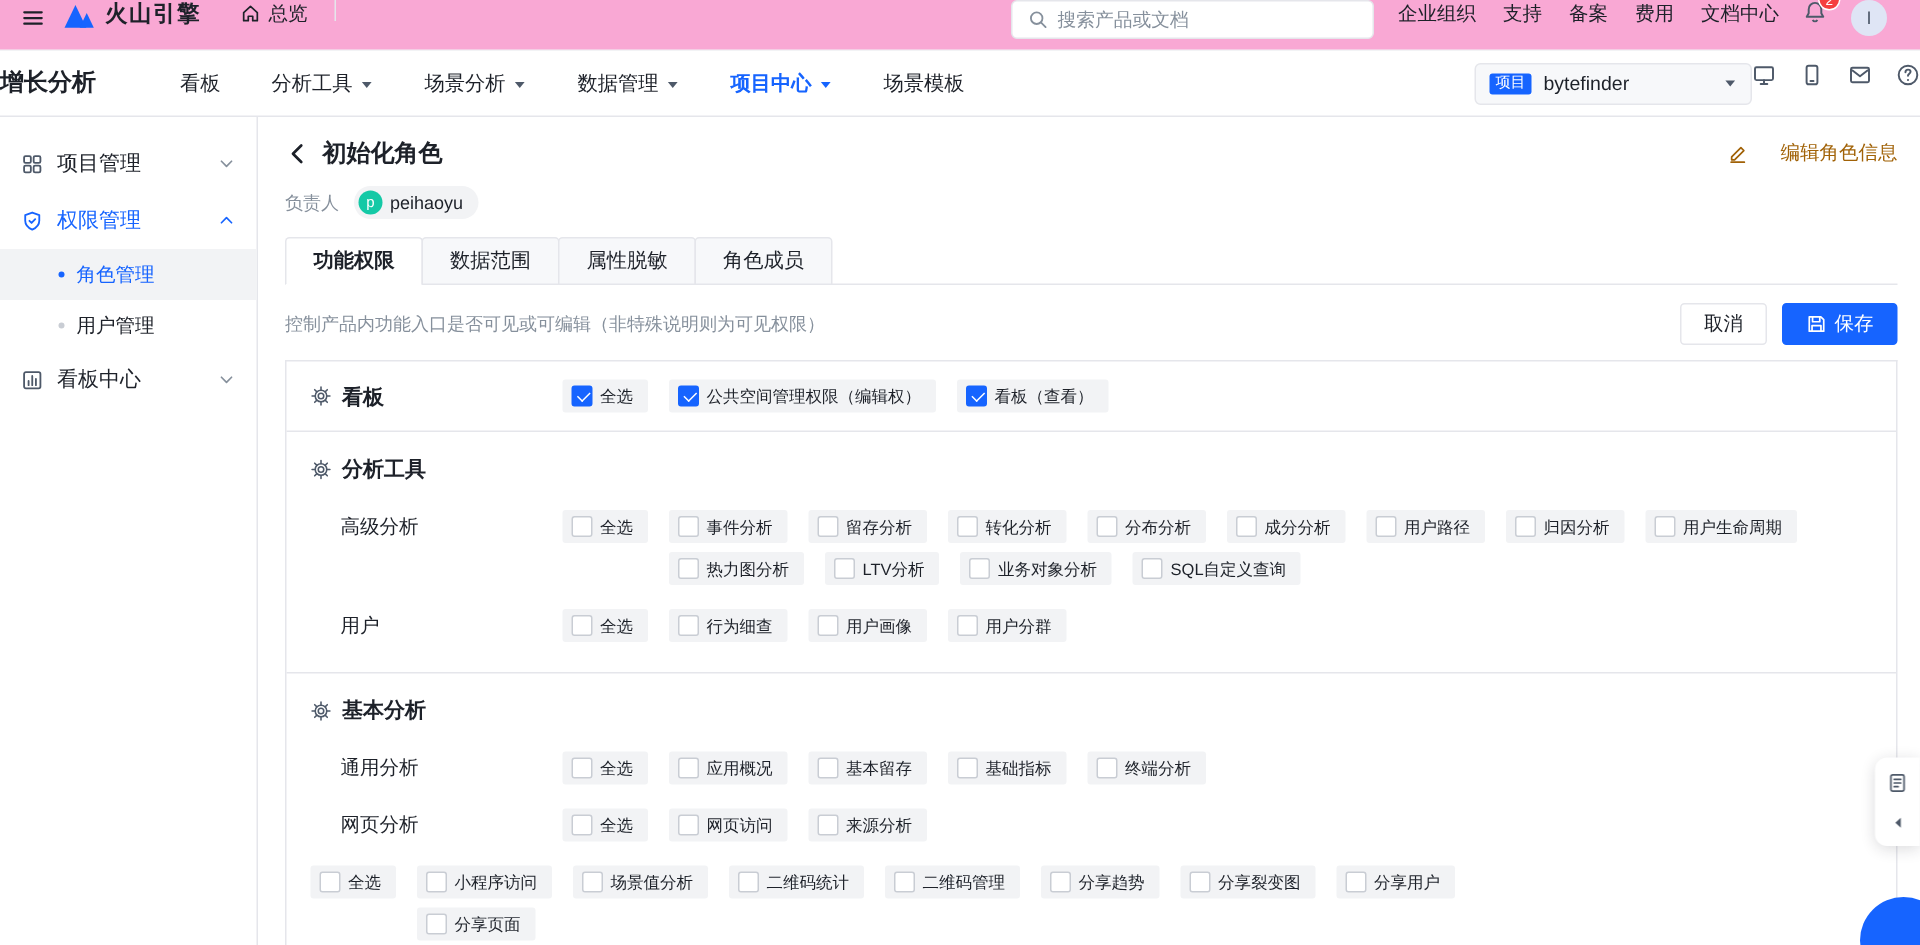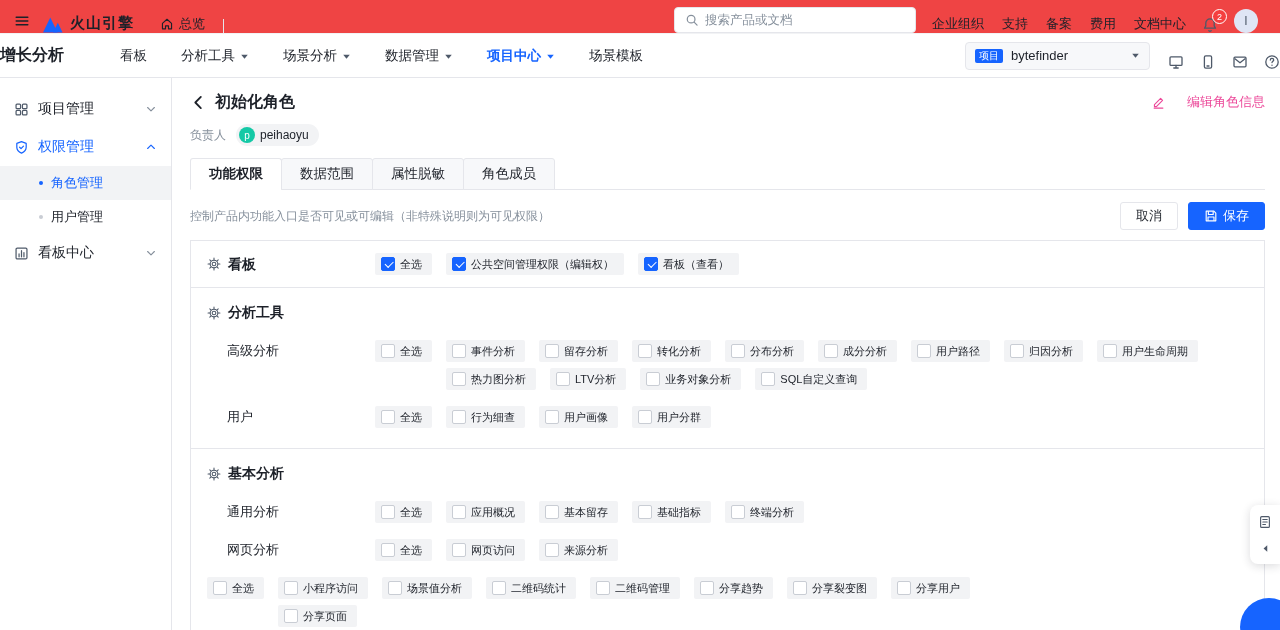--- a/index.html
+++ b/index.html
@@ -1,21 +1,21 @@
 <!DOCTYPE html>
 <html><head>
 <meta charset="utf-8">
 <style>
   *{margin:0;padding:0;box-sizing:border-box}
   html,body{width:1280px;height:630px;overflow:hidden}
   body{font-family:"Liberation Sans","DejaVu Sans",sans-serif;font-size:13px;color:#1D2129;background:#fff}
   svg{display:block}
 
   
-  .topbar{height:34px;display:flex;align-items:flex-end;padding:0 22px 0 10px;background:#ef4444;border-bottom:1px solid #F2F3F5}
+  .topbar{height:34px;display:flex;align-items:flex-start;padding:0 22px 0 10px;background:#f9a8d4;border-bottom:1px solid #F2F3F5}
   .icon-btn{background:none;border:none;color:#1D2129;display:flex;align-items:center;padding:4px;cursor:pointer}
   .logo{display:flex;align-items:center;gap:6px;margin-left:8px;cursor:pointer}
   .logo-text{font-size:15px;font-weight:bold;letter-spacing:1px}
   .overview{display:flex;align-items:center;gap:5px;margin-left:26px;cursor:pointer}
   .vdiv{width:1px;height:14px;background:#E5E6EB;margin-left:18px}
   .search{margin-left:auto;display:flex;align-items:center;gap:6px;width:242px;height:26px;border:1px solid #E5E6EB;border-radius:4px;padding:0 10px;color:#86909C;background:#fff}
   .search input{border:none;outline:none;flex:1;min-width:0;font-size:12.5px;color:#1D2129;background:transparent;font-family:inherit}
   .search input::placeholder{color:#86909C}
   .top-links{display:flex;gap:18px;margin-left:16px;font-size:13px}
   .top-link{cursor:pointer;white-space:nowrap}
@@ -24,21 +24,21 @@
   .avatar{width:24px;height:24px;border-radius:50%;background:#DFE5F5;margin-left:16px;display:flex;align-items:center;justify-content:center;font-size:12px;color:#4E5969;cursor:pointer;flex:none}
 
   
   .navbar{height:44px;display:flex;align-items:center;padding:0 0;border-bottom:1px solid #E5E6EB;background:#fff}
   .product{font-size:16px;font-weight:bold;margin-right:56px}
   .nav-menus{display:flex;gap:34px;align-items:center}
   .nav-item{display:flex;align-items:center;gap:5px;font-size:13.5px;color:#1D2129;cursor:pointer;white-space:nowrap}
   .nav-item .caret{color:#4E5969;display:flex;margin-top:2px}
   .nav-item.active{color:#1664FF;font-weight:bold}
   .nav-item.active .caret{color:#1664FF}
-  .nav-right{margin-left:auto;display:flex;align-items:flex-end;gap:18px}
+  .nav-right{margin-left:auto;display:flex;align-items:flex-start;gap:0}
   .proj-select{width:185px;height:28px;background:#F7F8FA;border:1px solid #E5E6EB;border-radius:4px;display:flex;align-items:center;gap:8px;padding:0 9px;cursor:pointer}
   .proj-badge{background:#1664FF;color:#fff;font-size:10px;padding:2px 4px;border-radius:2px;line-height:1;flex:none}
   .proj-name{font-size:13px;flex:1}
   .proj-select .caret{color:#4E5969;display:flex}
   .nav-icons{display:flex;gap:16px;color:#4E5969;align-items:center}
   .nav-icons .nicon{display:flex;cursor:pointer}
 
   
   .layout{display:flex;height:552px}
   .sidebar{width:172px;flex:none;border-right:1px solid #E5E6EB;padding-top:12px;background:#fff}
@@ -50,21 +50,21 @@
   .side-sub{height:34px;display:flex;align-items:center;gap:8px;padding-left:39px;font-size:13px;color:#1D2129;cursor:pointer}
   .side-sub .dot{width:4px;height:4px;border-radius:50%;background:#C9CDD4;flex:none}
   .side-sub.active{background:#F2F3F5;color:#1664FF;font-weight:500}
   .side-sub.active .dot{background:#1664FF}
 
   
   .main{flex:1;min-width:0;padding:12px 15px 0 18px;background:#fff;overflow:hidden}
   .page-header{display:flex;align-items:center;gap:8px;height:24px}
   .back{background:none;border:none;display:flex;cursor:pointer;color:#1D2129;padding:0}
   .page-title{font-size:16px;font-weight:bold}
-  .edit-link{margin-left:auto;color:#ec4899;font-size:13px;font-weight:500;display:flex;align-items:center;gap:22px;cursor:pointer}
+  .edit-link{margin-left:auto;color:#a16207;font-size:13px;font-weight:500;display:flex;align-items:center;gap:22px;cursor:pointer}
   .owner-row{display:flex;align-items:center;gap:10px;margin-top:10px}
   .owner-label{font-size:12px;color:#86909C}
   .owner-chip{display:flex;align-items:center;gap:5px;background:#F2F3F5;border-radius:12px;height:22px;padding:0 10px 0 3px;font-size:12px}
   .owner-avatar{width:16px;height:16px;border-radius:50%;background:#14C9A6;color:#fff;font-size:10px;display:flex;align-items:center;justify-content:center;flex:none}
 
   .ptabs{display:flex;margin-top:12px;border-bottom:1px solid #E5E6EB}
   .ptab{height:32px;display:flex;align-items:center;padding:2px 18px;border:1px solid #E5E6EB;background:#F7F8FA;font-size:13.5px;cursor:pointer;margin-bottom:-1px;border-radius:3px 3px 0 0;white-space:nowrap}
   .ptab+.ptab{margin-left:-1px}
   .ptab.active{background:#fff;font-weight:bold;border-bottom-color:#fff}
 

